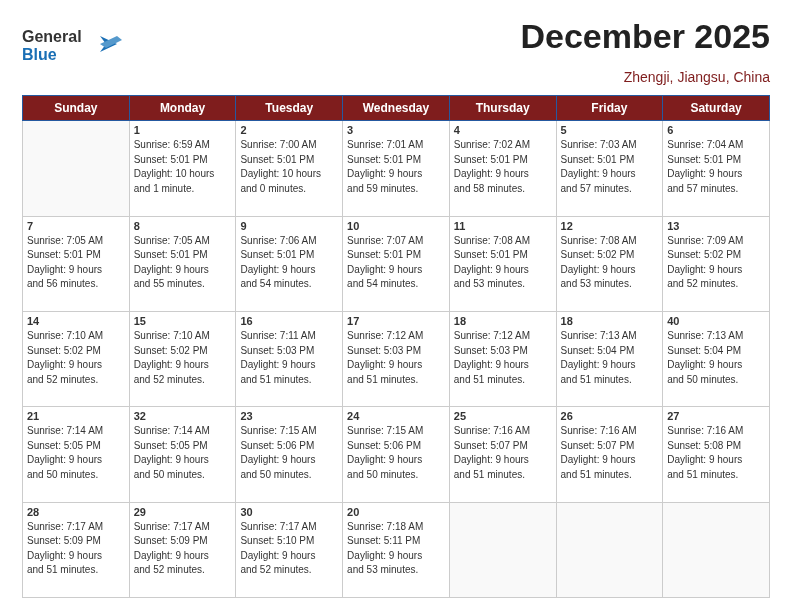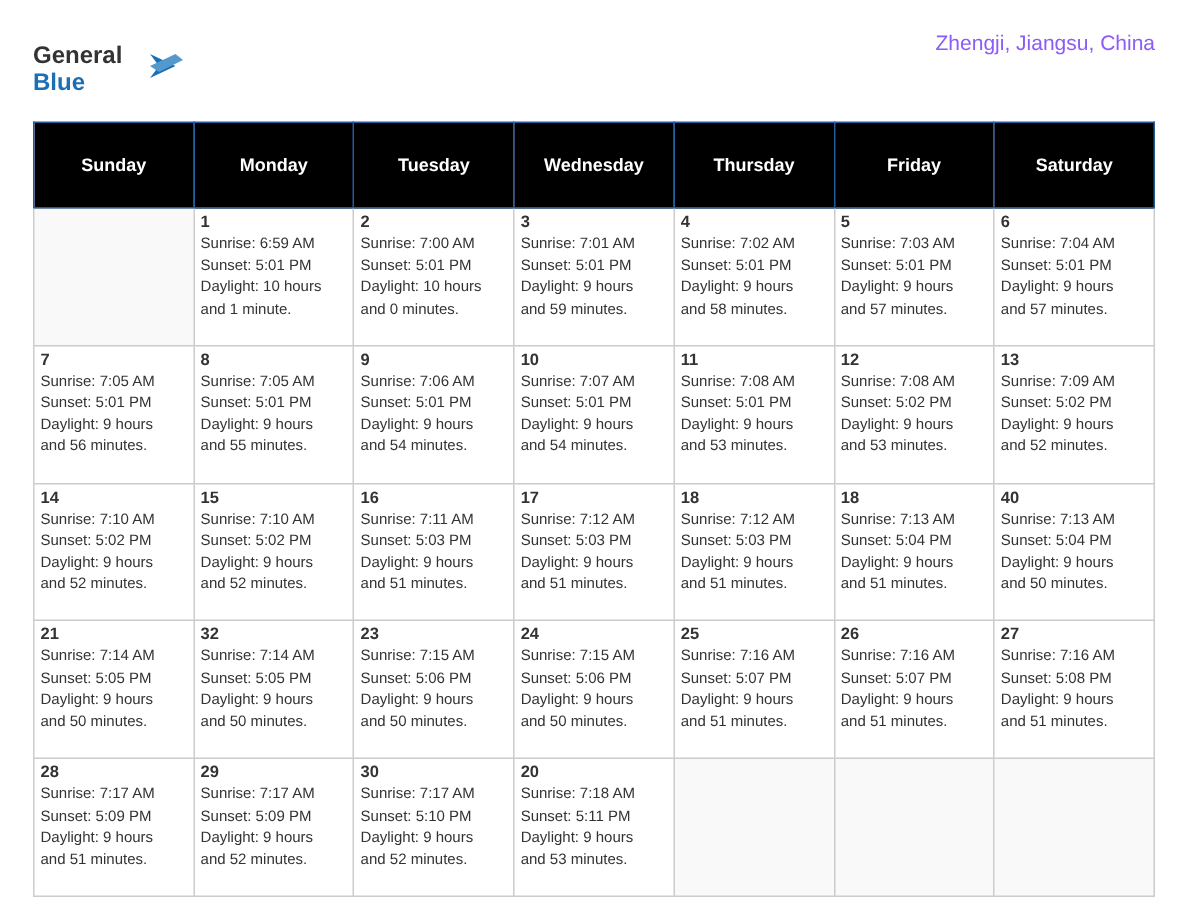--- a/index.html
+++ b/index.html
@@ -32,36 +32,36 @@
       text-align: right;
     }
     .month-title {
       font-size: 34px;
       font-weight: bold;
       color: #222;
       line-height: 1.1;
     }
     .subtitle {
       font-size: 14px;
-      color: #8b5cf6;
-      margin-top: 2px;
+      color: #7f1d1d;
+      margin-top: 14px;
     }
     .calendar {
       flex: 1;
       border: 1px solid #ccc;
       border-collapse: collapse;
       width: 100%;
       table-layout: fixed;
     }
     .calendar th {
-      background-color: #000000;
+      background-color: #7f1d1d;
       color: #fff;
       font-size: 12px;
       font-weight: bold;
-      padding: 21px 4px;
+      padding: 5px 4px;
       text-align: center;
       border: 1px solid #2559a0;
     }
     .calendar td {
       border: 1px solid #ccc;
       vertical-align: top;
       padding: 3px 4px;
       font-size: 9.5px;
       color: #333;
       height: 86px;
@@ -96,20 +96,21 @@
 
           <text x="0" y="20" font-family="Arial" font-size="16" font-weight="bold" fill="#333">General</text>
           <text x="0" y="38" font-family="Arial" font-size="16" font-weight="bold" fill="#1a6fb5">Blue</text>
 
           <polygon points="78,10 95,18 78,26 84,18" fill="#1a6fb5" transform="translate(0, 4)"></polygon>
           <polygon points="78,18 95,10 100,14 84,22" fill="#5599cc" transform="translate(0, 4)"></polygon>
         </svg>
       </div>
     </div>
     <div class="title-block">
+      <div class="month-title">December 2025</div>
       <div class="subtitle">Zhengji, Jiangsu, China</div>
     </div>
   </div>
 
   <table class="calendar">
     <thead>
       <tr>
       <th>Sunday</th>
           <th>Monday</th>
           <th>Tuesday</th>

